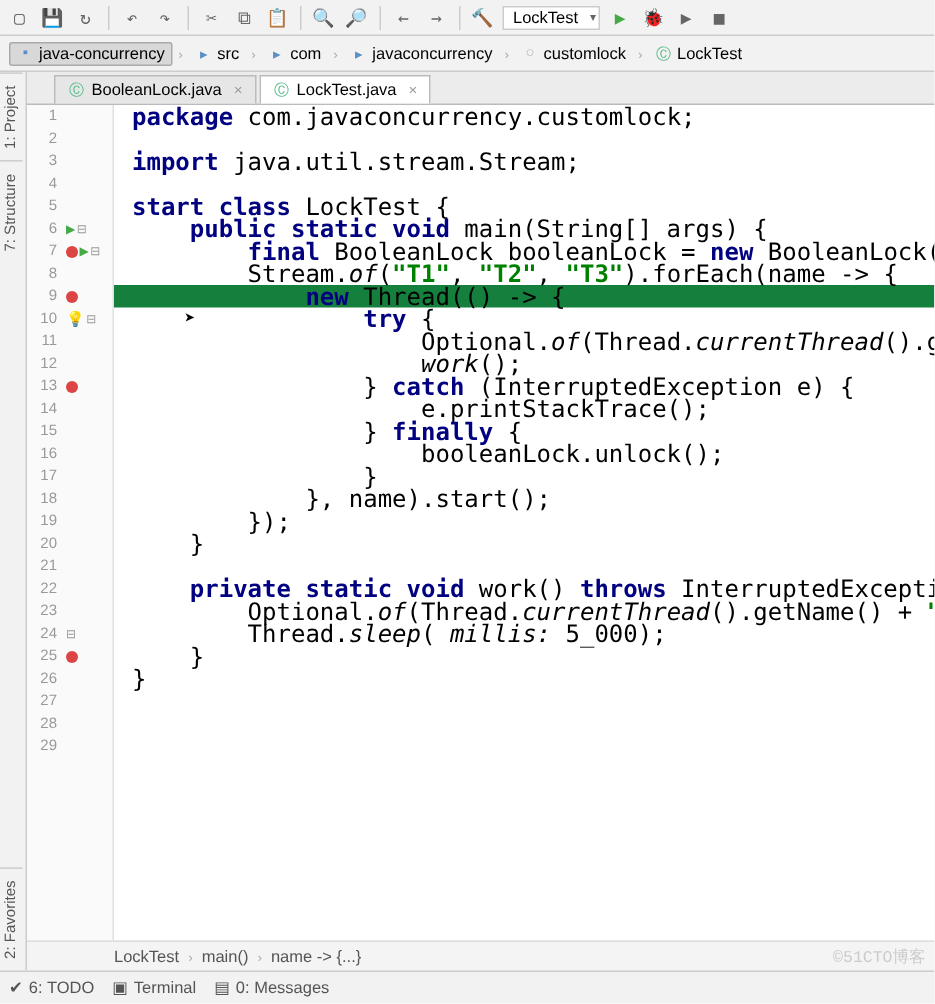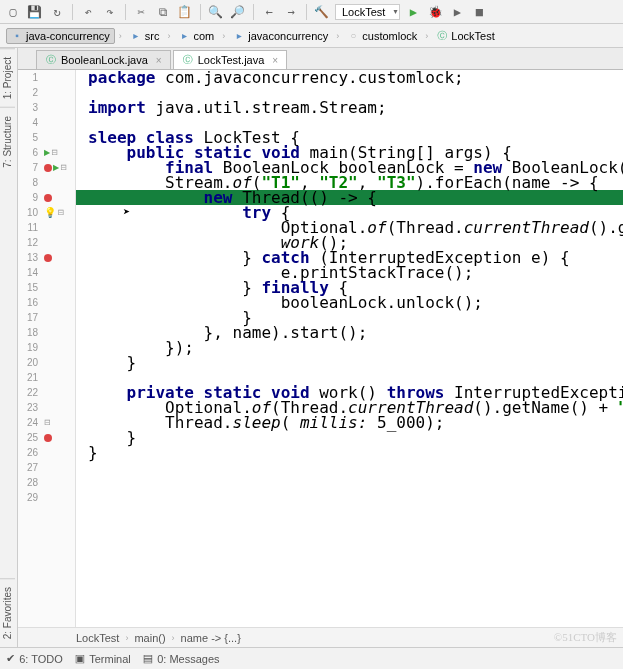--- a/index.html
+++ b/index.html
@@ -37,21 +37,21 @@
 .code-area { position: absolute; left: 58px; right: 0; top: 0; bottom: 0; }
 .code-line { height: 15px; padding-left: 12px; white-space: pre; font-size: 16px; line-height: 15px; }
 .code-line.hl { background: #15803d; }
 .kw { color: #000080; font-weight: bold; }
 .str { color: #008000; font-weight: bold; }
 .ital { font-style: italic; }
 .param { color: #000000; font-style: italic; }
 .crumb-bar { position: absolute; left: 18px; right: 0; bottom: 22px; height: 20px; background: #f4f4f4; border-top: 1px solid #ddd; display: flex; align-items: center; padding-left: 58px; font-family: sans-serif; font-size: 11px; color: #555; gap: 6px; }
 .bottom-bar { position: absolute; left: 0; right: 0; bottom: 0; height: 22px; background: #f2f2f2; border-top: 1px solid #ccc; display: flex; align-items: center; padding: 0 6px; gap: 12px; font-family: sans-serif; font-size: 11px; color: #555; }
 .bottom-item { display: flex; align-items: center; gap: 4px; }
-.watermark { position: absolute; right: 6px; bottom: 24px; font-family: Liberation Serif, serif; font-size: 11px; color: #ccc; }
+.watermark { position: absolute; right: 6px; bottom: 24px; font-family: Liberation Mono, monospace; font-size: 11px; color: #ccc; }
 .cursor-arrow { position: absolute; left: 105px; top: 135px; font-size: 12px; color: #000; z-index: 10; }
 </style>
 </head>
 <body>
 
 <div class="toolbar">
   <span class="tb-icon">▢</span>
   <span class="tb-icon">💾</span>
   <span class="tb-icon">↻</span>
   <span class="tb-sep"></span>
@@ -262,21 +262,21 @@
       <div class="line-row">
         <span class="line-num">29</span>
         <span class="gutter-icons"></span>
       </div>
     </div>
   <div class="code-area" id="code">
       <div class="code-line"><span class="kw">package</span> com.javaconcurrency.customlock;</div>
       <div class="code-line"></div>
       <div class="code-line"><span class="kw">import</span> java.util.stream.Stream;</div>
       <div class="code-line"></div>
-      <div class="code-line"><span class="kw">sleep class</span> LockTest {</div>
+      <div class="code-line"><span class="kw">start class</span> LockTest {</div>
       <div class="code-line">    <span class="kw">public static void</span> main(String[] args) {</div>
       <div class="code-line">        <span class="kw">final</span> BooleanLock booleanLock = <span class="kw">new</span> BooleanLock();</div>
       <div class="code-line">        Stream.<span class="ital">of</span>(<span class="str">"T1"</span>, <span class="str">"T2"</span>, <span class="str">"T3"</span>).forEach(name -&gt; {</div>
       <div class="code-line hl">            <span class="kw">new</span> Thread(() -&gt; {</div>
       <div class="code-line">                <span class="kw">try</span> {</div>
       <div class="code-line">                    Optional.<span class="ital">of</span>(Thread.<span class="ital">currentThread</span>().getName() + <span class="str">" have the </span></div>
       <div class="code-line">                    <span class="ital">work</span>();</div>
       <div class="code-line">                } <span class="kw">catch</span> (InterruptedException e) {</div>
       <div class="code-line">                    e.printStackTrace();</div>
       <div class="code-line">                } <span class="kw">finally</span> {</div>

